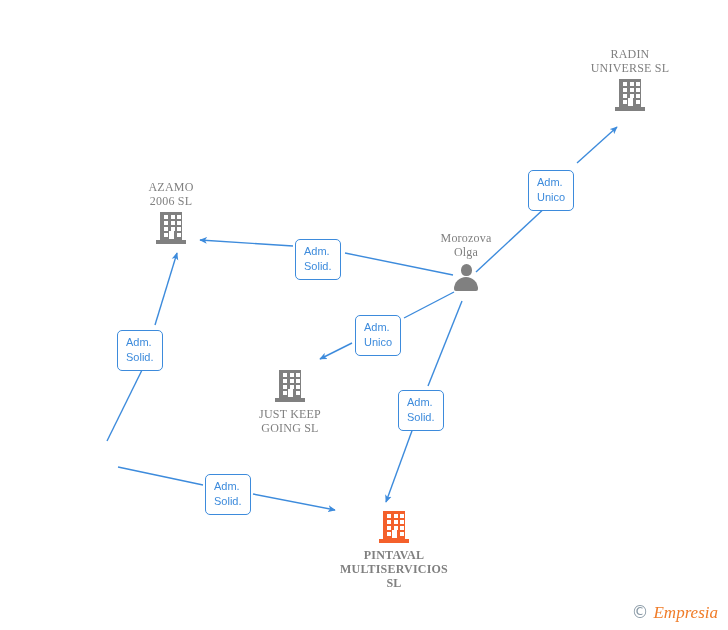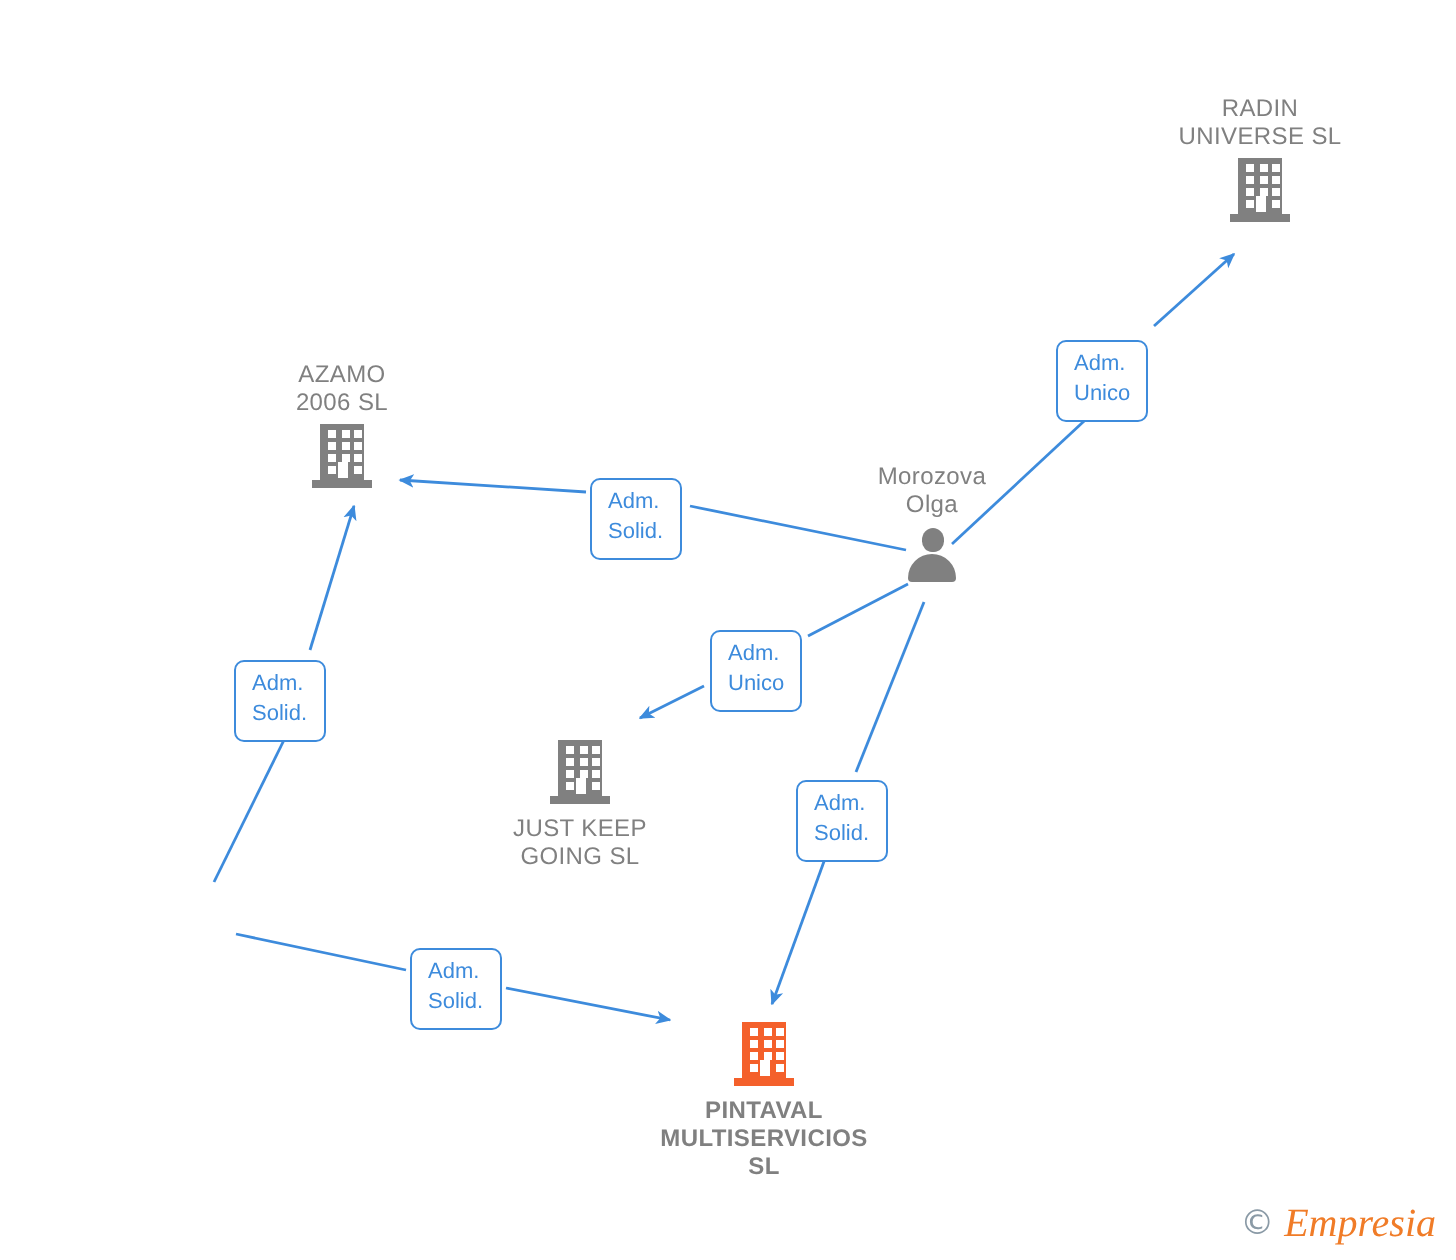--- a/index.html
+++ b/index.html
@@ -7,21 +7,21 @@
     width:728px;height:630px;
     background:#ffffff;
     font-family:"Liberation Sans", sans-serif;
     overflow:hidden;
     position:relative;
   }
   #canvas{position:absolute;left:0;top:0;width:728px;height:630px;}
   svg.edges{position:absolute;left:0;top:0;width:728px;height:630px;}
 
   
-  .node{position:absolute;display:flex;flex-direction:column;align-items:center;width:140px;}
+  .node{position:absolute;display:flex;flex-direction:column;align-items:center;width:140px;font-family:Liberation Serif, serif;}
   .node .caption{
     font-size:12px;line-height:14px;color:#808080;text-align:center;
     letter-spacing:.2px;white-space:pre-line;
   }
   .node .caption.top{margin-bottom:4px;}
   .node .caption.bottom{margin-top:5px;}
 
   
   .bldg{position:relative;width:30px;height:32px;}
   .bldg .body{
@@ -65,21 +65,21 @@
   #watermark{
     position:absolute;right:10px;bottom:8px;
     display:flex;align-items:center;gap:5px;
     user-select:none;
   }
   #watermark .copy{
     color:#8a9aa6;font-size:17px;line-height:17px;
     font-family:"DejaVu Sans", sans-serif;
   }
   #watermark .brand{
-    color:#f07c28;font-size:20px;line-height:19px;
+    color:#f07c28;font-size:17px;line-height:19px;
     font-family:"Liberation Serif", serif;
     font-style:italic;
   }
 </style>
 </head>
 <body>
 
 <div id="canvas">
 
   <svg class="edges" viewBox="0 0 728 630">
@@ -204,21 +204,21 @@
       <div class="win" style="left:8px;top:21px;"></div>
       <div class="win" style="left:21px;top:21px;"></div>
       <div class="door"></div>
       <div class="base"></div>
     </div>
     <div class="caption bottom">JUST KEEP
 GOING  SL</div>
   </div>
 
 
-  <div class="node" style="left:312px;top:511px;">
+  <div class="node" style="left:324px;top:511px;">
     <div class="bldg" style="--ic:#f4602b;">
       <div class="body"></div>
       <div class="win" style="left:8px;top:3px;"></div>
       <div class="win" style="left:14.5px;top:3px;"></div>
       <div class="win" style="left:21px;top:3px;"></div>
       <div class="win" style="left:8px;top:9px;"></div>
       <div class="win" style="left:14.5px;top:9px;"></div>
       <div class="win" style="left:21px;top:9px;"></div>
       <div class="win" style="left:8px;top:15px;"></div>
       <div class="win" style="left:14.5px;top:15px;"></div>

